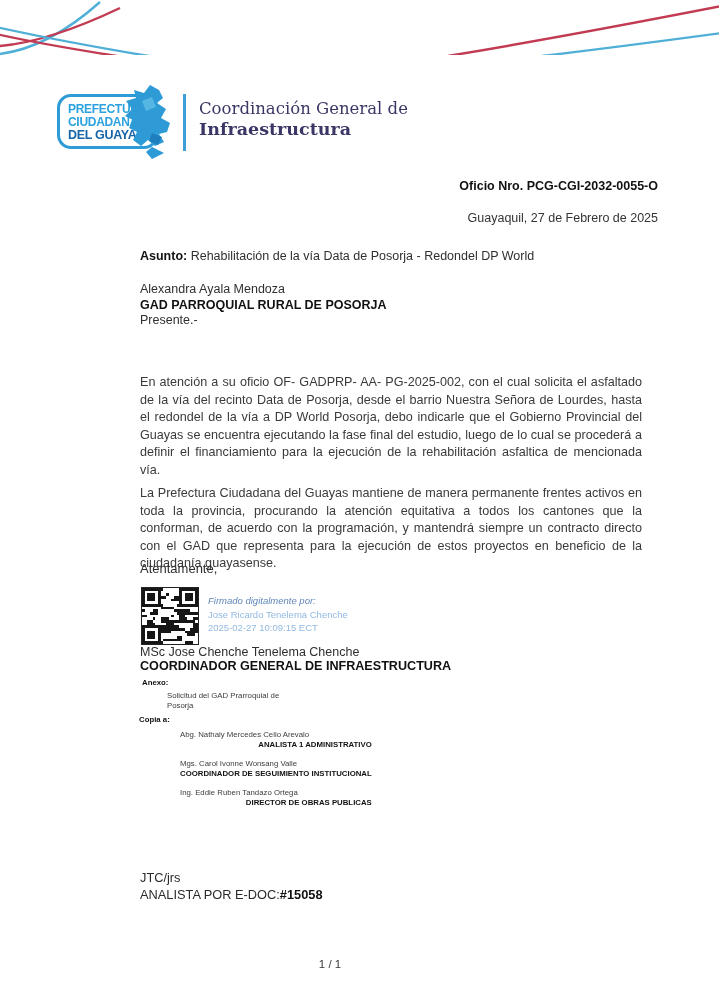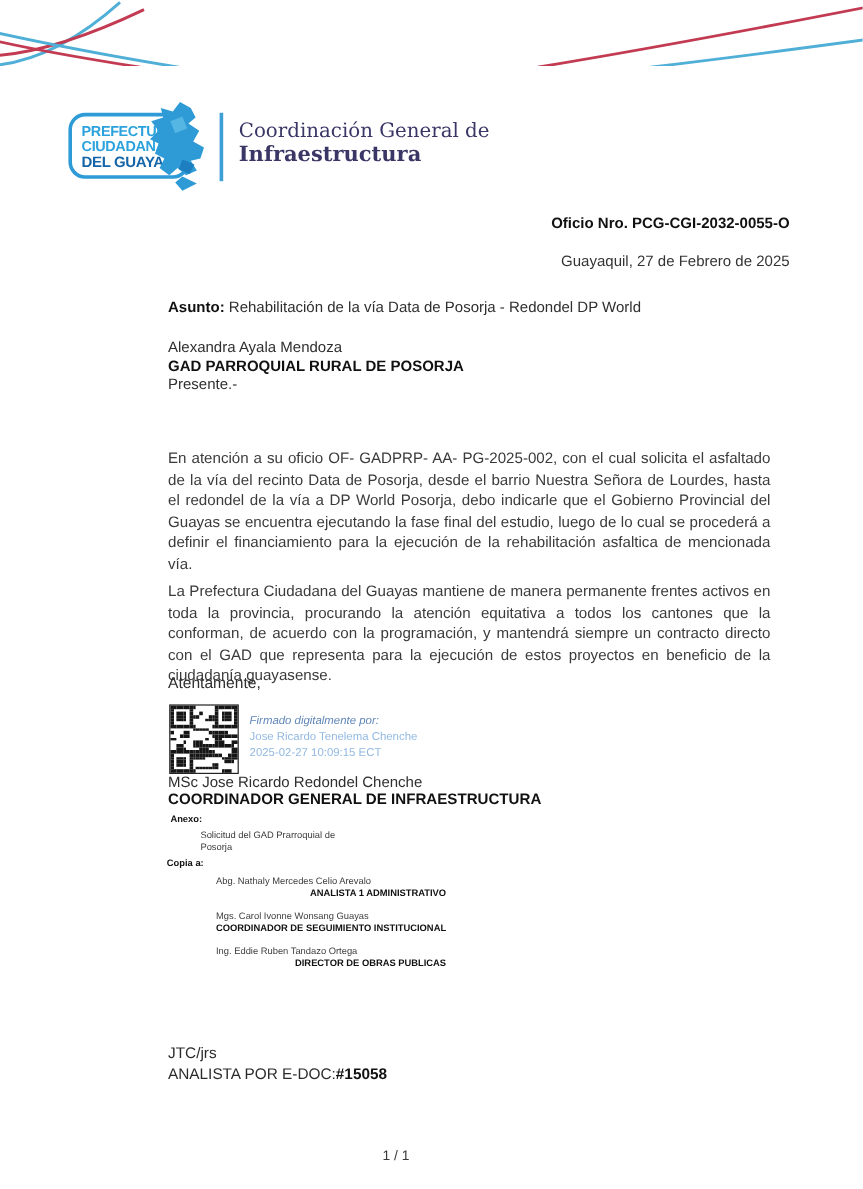--- a/index.html
+++ b/index.html
@@ -343,40 +343,40 @@
     <div style="grid-area: 21 / 17;"></div>
     <div style="grid-area: 21 / 18;"></div>
     <div style="grid-area: 21 / 19;"></div>
   </div>
 <div class="abs sig-digital">
   <div class="lbl">Firmado digitalmente por:</div>
   <div class="nm">Jose Ricardo Tenelema Chenche</div>
   <div class="ts">2025-02-27 10:09:15 ECT</div>
 </div>
 
-<div class="abs signer-name">MSc Jose Ricardo Redondel Chenche</div>
+<div class="abs signer-name">MSc Jose Chenche Tenelema Chenche</div>
 <div class="abs signer-title">COORDINADOR GENERAL DE INFRAESTRUCTURA</div>
 
 <div id="anexo-label" class="abs small-label">Anexo:</div>
 <div class="abs anexo-items">
 
 <div>Solicitud del GAD Prarroquial de Posorja</div>
   </div>
 
 <div id="copia-label" class="abs small-label">Copia a:</div>
 <div class="abs copies">
 
     <div class="entry">
       <div class="c-name">Abg. Nathaly Mercedes Celio Arevalo</div>
       <div class="c-role">ANALISTA 1 ADMINISTRATIVO</div>
     </div>
 
 
     <div class="entry">
-      <div class="c-name">Mgs. Carol Ivonne Wonsang Guayas</div>
+      <div class="c-name">Mgs. Carol Ivonne Wonsang Valle</div>
       <div class="c-role">COORDINADOR DE SEGUIMIENTO INSTITUCIONAL</div>
     </div>
 
 
     <div class="entry">
       <div class="c-name">Ing. Eddie Ruben Tandazo Ortega</div>
       <div class="c-role">DIRECTOR DE OBRAS PUBLICAS</div>
     </div>
   </div>
 

